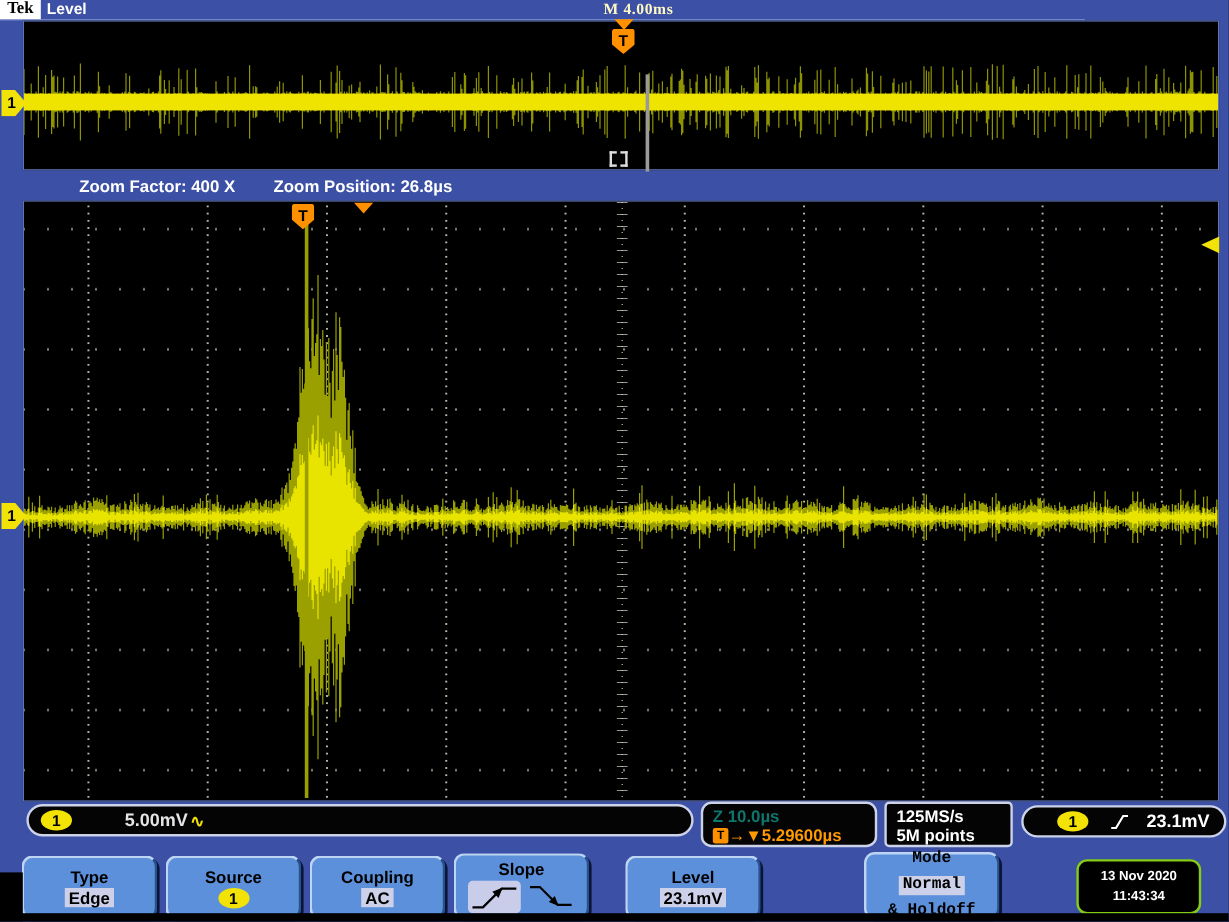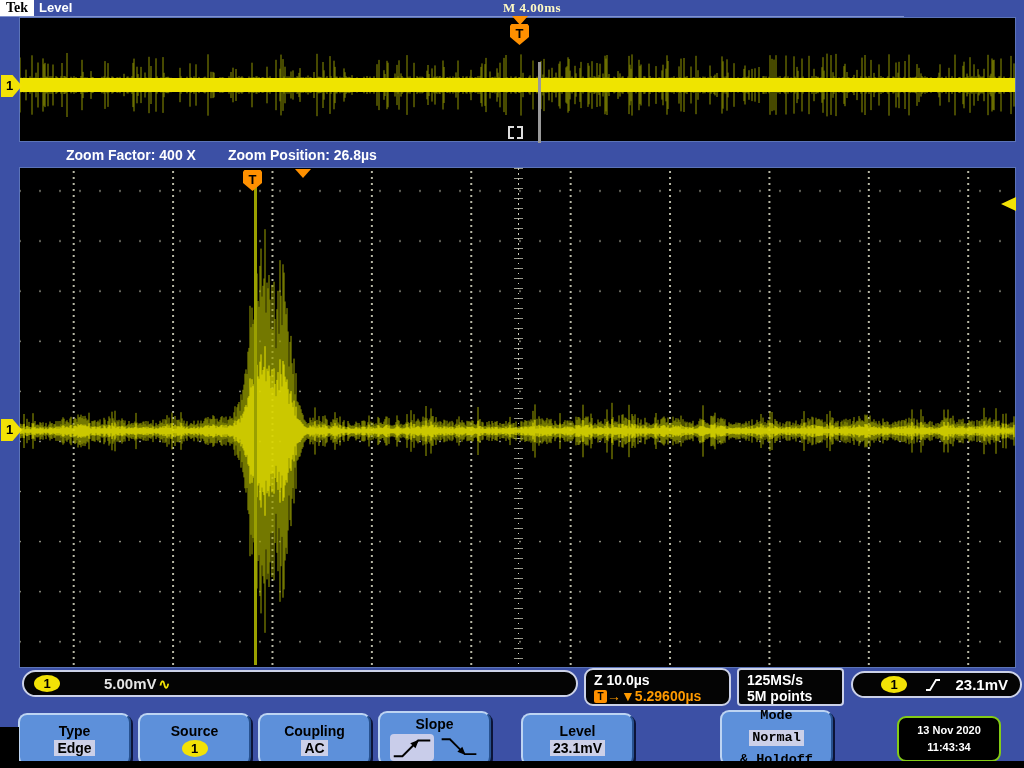--- a/index.html
+++ b/index.html
@@ -49,21 +49,21 @@
   #trig-level-arrow{width:0;height:0;border-right:15px solid #f2e206;border-top:7px solid transparent;border-bottom:7px solid transparent;}
   
   .pill{background:#040404;border:2px solid #ccd2e8;box-sizing:border-box;color:#fff;}
   #pill-ch{left:22px;top:670px;width:556px;height:27px;border-radius:14px;display:flex;align-items:center;}
   .ch-badge{width:26px;height:17px;border-radius:50%;background:#f2e206;color:#000;
     font-weight:bold;font-size:13px;line-height:17px;text-align:center;flex:0 0 auto;}
   #pill-ch .ch-badge{margin-left:10px;}
   #ch-scale{color:#e5e5e5;font-weight:bold;font-size:15px;margin-left:44px;}
   #ch-coupling{color:#f2e206;font-weight:bold;font-size:14px;margin-left:2px;}
   #pill-zoom{left:584px;top:668px;width:147px;height:38px;border-radius:9px;padding:2px 0 0 8px;}
-  #zoom-scale{color:#ffffff;font-weight:bold;font-size:14px;line-height:16px;}
+  #zoom-scale{color:#0f766e;font-weight:bold;font-size:14px;line-height:16px;}
   #trig-delay-row{display:flex;align-items:center;line-height:16px;}
   .t-mini{width:13px;height:13px;background:#ff9000;color:#000;border-radius:2px;font-weight:bold;font-size:10px;
     line-height:13px;text-align:center;display:inline-block;}
   #trig-delay-arrows,#trig-delay{color:#ff9a00;font-weight:bold;font-size:14px;}
   #pill-rate{left:737px;top:668px;width:107px;height:38px;border-radius:4px;padding:2px 0 0 8px;
     color:#fff;font-weight:bold;font-size:14px;line-height:16px;}
   #pill-trig{left:851px;top:671px;width:171px;height:27px;border-radius:14px;display:flex;align-items:center;}
   #pill-trig .ch-badge{margin-left:28px;}
   #trig-slope-glyph{margin-left:18px;width:16px;height:16px;}
   #trig-level{color:#fff;font-weight:bold;font-size:15px;margin-left:auto;margin-right:12px;}

